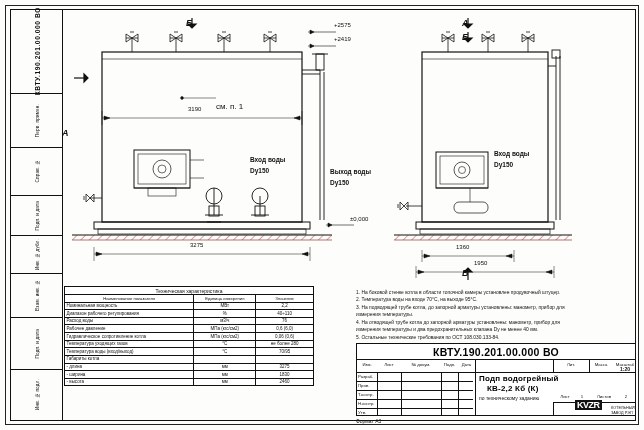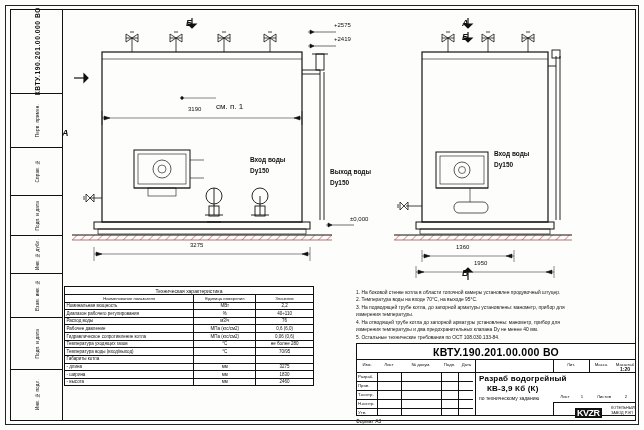--- a/index.html
+++ b/index.html
@@ -468,32 +468,32 @@
         <div class="tcell c" style="left:196px; top:2px; width:36px;">Лит.</div>
         <div class="tcell c" style="left:232px; top:2px; width:24px;">Масса</div>
         <div class="tcell c" style="left:256px; top:2px; width:24px;">Масштаб</div>
 
         <div class="tcell" style="left:1px; top:14px;">Разраб.</div>
         <div class="tcell" style="left:1px; top:23px;">Пров.</div>
         <div class="tcell" style="left:1px; top:32px;">Т.контр.</div>
         <div class="tcell" style="left:1px; top:41px;">Н.контр.</div>
         <div class="tcell" style="left:1px; top:50px;">Утв.</div>
 
-        <div class="prod" style="left:122px; top:14px;">Разраб водогрейный</div>
-        <div class="prod" style="left:130px; top:24px;">КВ-3,9 Кб (К)</div>
+        <div class="prod" style="left:122px; top:14px;">Подп водогрейный</div>
+        <div class="prod" style="left:130px; top:24px;">КВ-2,2 Кб (К)</div>
         <div class="tcell" style="left:122px; top:35px; font-size:5px;">по техническому заданию</div>
 
         <div class="tcell c b" style="left:256px; top:6px; width:24px; font-size:5px;">1:20</div>
 
         <div class="tcell c" style="left:198px; top:34px; width:20px;">Лист</div>
         <div class="tcell c" style="left:218px; top:34px; width:14px;">1</div>
         <div class="tcell c" style="left:234px; top:34px; width:26px;">Листов</div>
         <div class="tcell c" style="left:262px; top:34px; width:14px;">2</div>
 
-        <div class="logo" style="left:218px; top:48px;text-align:right;">
+        <div class="logo" style="left:218px; top:40px;text-align:right;">
           <span class="box">KVZR</span>
         </div>
         <div class="tcell" style="left:254px; top:46px; font-size:3.8px;">КОТЕЛЬНЫЙ</div>
         <div class="tcell" style="left:254px; top:51px; font-size:3.8px;">ЗАВОД РЭП</div>
       </div>
     </div>
 
     <div class="lbl tiny" style="left:292px; top:408px;">Формат А3</div>
 
   </div>

